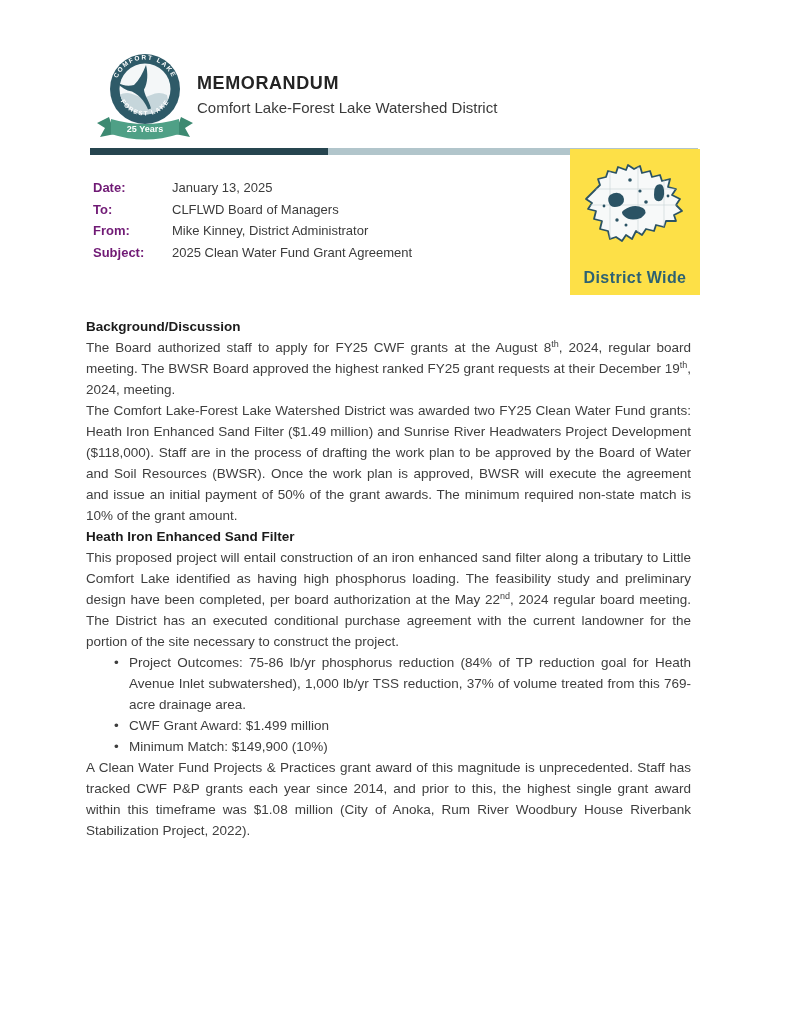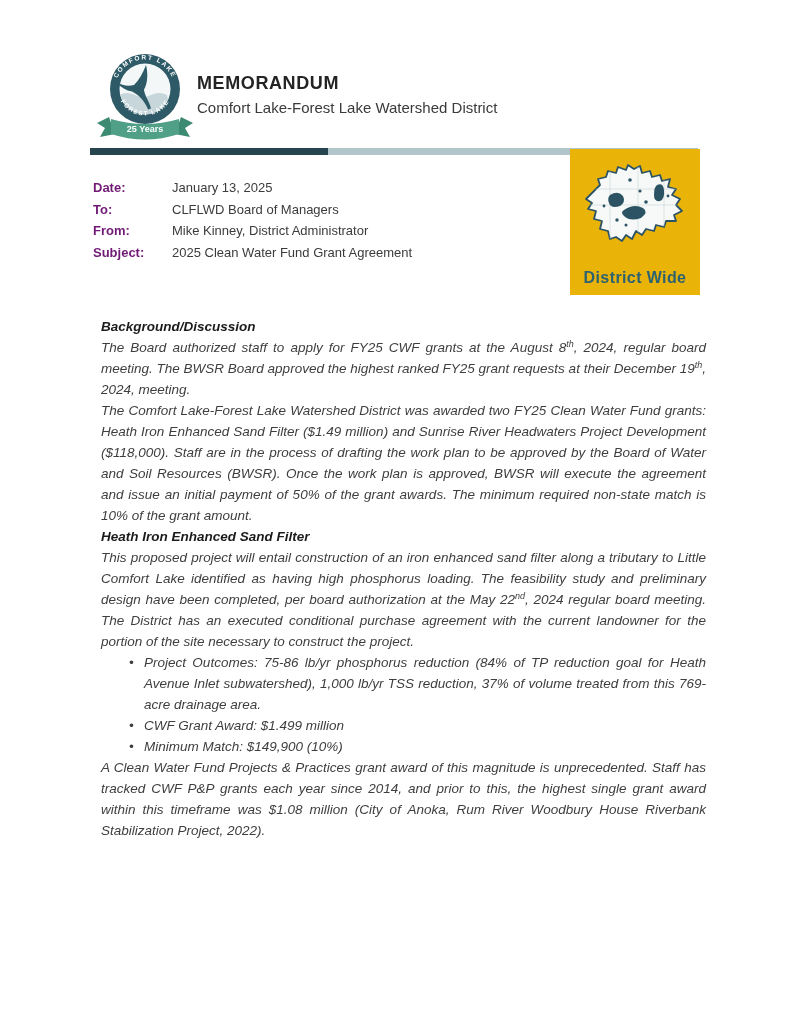--- a/index.html
+++ b/index.html
@@ -13,37 +13,37 @@
   .title-block { position:absolute; left:197px; top:73px; }
   .memo-title { font-size:18px; font-weight:700; color:#242424; letter-spacing:0.6px; }
   .memo-subtitle { font-size:15px; color:#3a3a3a; margin-top:5px; }
 
   
   .divider { position:absolute; left:90px; top:148px; width:608px; height:7px; display:flex; }
   .divider-dark { width:238px; background:#26454f; }
   .divider-light { flex:1; background:#b1c5cb; }
 
   
-  .map-card { position:absolute; left:570px; top:149px; width:130px; height:146px; background:#eab308; }
+  .map-card { position:absolute; left:570px; top:149px; width:130px; height:146px; background:#fde047; }
   .map-svg { display:block; margin:12px auto 0 auto; }
   .map-caption {
     position:absolute; left:0; bottom:8px; width:100%; text-align:center;
     font-size:16px; font-weight:700; color:#2d6272; letter-spacing:0.4px;
   }
 
   
   .memo-fields { position:absolute; left:93px; top:177px; font-size:13px; }
   .memo-row { display:flex; line-height:21.5px; }
   .memo-label { width:79px; font-weight:700; color:#701a75; flex:none; }
   .memo-value { color:#3b3b3b; white-space:nowrap; }
 
   
   .doc-body {
-    position:absolute; left:101px; top:316px; width:605px;
-    font-size:13.5px; line-height:21px; color:#3e3e3e; text-align:justify;font-style:italic;
+    position:absolute; left:86px; top:316px; width:605px;
+    font-size:13.5px; line-height:21px; color:#3e3e3e; text-align:justify;
   }
   .sec-heading { font-weight:700; color:#1b1b1b; text-align:left; }
   .doc-body p { margin:0; }
   .mt14 { margin-top:14px; }
   .mt10 { margin-top:0; }
   .mt18 { margin-top:18px; }
   sup { font-size:9px; line-height:0; vertical-align:5px; }
 
   .bullet-row { display:flex; }
   .bullet-marker { flex:none; width:43px; padding-left:28px; box-sizing:border-box; text-align:left; }

